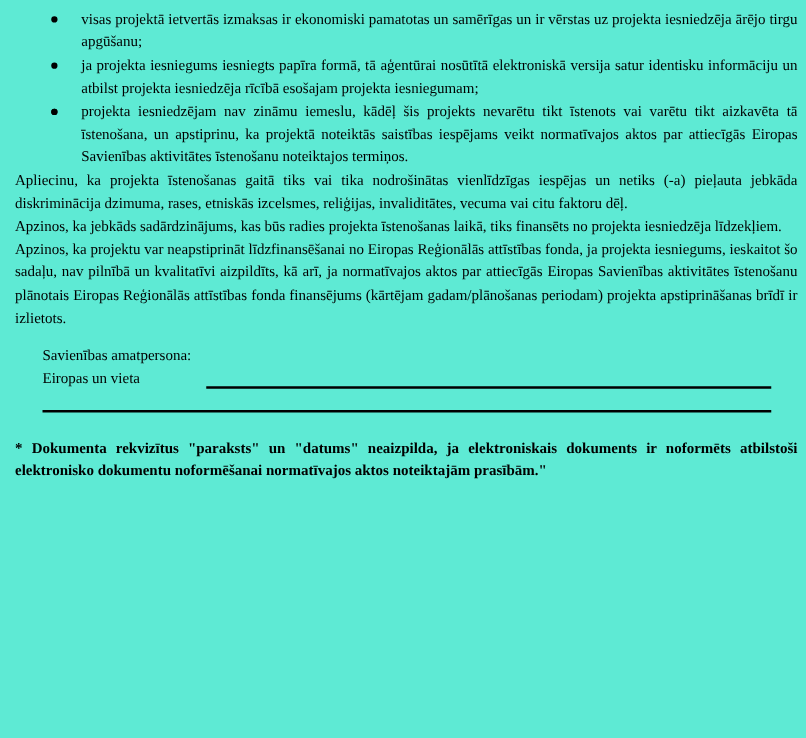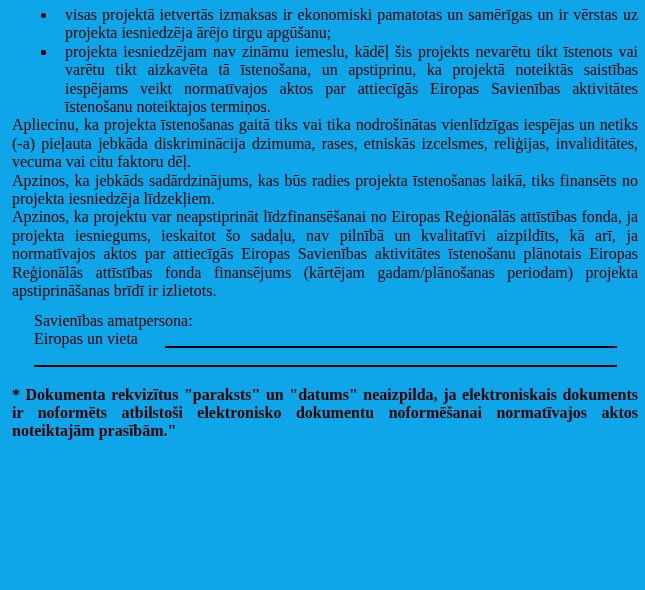--- a/index.html
+++ b/index.html
@@ -5,24 +5,24 @@
   html, body {
     margin: 0;
     padding: 0;
     background: #ffffff;
   }
   .page {
     position: relative;
     width: 645px;
     height: 590px;
     box-sizing: border-box;
-    background: #0ea5e9;
+    background: #5eead4;
     color: #000000;
     font-family: "Liberation Serif", serif;
-    font-size: 16px;
+    font-size: 12px;
     line-height: 18.4px;
     padding: 6px 7px 0 12px;
     overflow: hidden;
   }
   .bullet-list {
     list-style: none;
     margin: 0;
     padding: 0;
   }
   .bullet-list li {
@@ -76,20 +76,24 @@
 
 <div class="page">
 
   <ul class="bullet-list">
     <li>
       <span class="bullet-dot"></span>
       <span>visas projektā ietvertās izmaksas ir ekonomiski pamatotas un samērīgas un ir vērstas uz projekta iesniedzēja ārējo tirgu apgūšanu;</span>
     </li>
     <li>
       <span class="bullet-dot"></span>
+      <span>ja projekta iesniegums iesniegts papīra formā, tā aģentūrai nosūtītā elektroniskā versija satur identisku informāciju un atbilst projekta iesniedzēja rīcībā esošajam projekta iesniegumam;</span>
+    </li>
+    <li>
+      <span class="bullet-dot"></span>
     </li>
     <li>
       <span class="bullet-dot"></span>
       <span>projekta iesniedzējam nav zināmu iemeslu, kādēļ šis projekts nevarētu tikt īstenots vai varētu tikt aizkavēta tā īstenošana, un apstiprinu, ka projektā noteiktās saistības iespējams veikt normatīvajos aktos par attiecīgās Eiropas Savienības aktivitātes īstenošanu noteiktajos termiņos.</span>
     </li>
   </ul>
 
   <p class="para">Apliecinu, ka projekta īstenošanas gaitā tiks vai tika nodrošinātas vienlīdzīgas iespējas un netiks (-a) pieļauta jebkāda diskriminācija dzimuma, rases, etniskās izcelsmes, reliģijas, invaliditātes, vecuma vai citu faktoru dēļ.</p>
   <p class="para">Apzinos, ka jebkāds sadārdzinājums, kas būs radies projekta īstenošanas laikā, tiks finansēts no projekta iesniedzēja līdzekļiem.</p>
   <p class="para">Apzinos, ka projektu var neapstiprināt līdzfinansēšanai no Eiropas Reģionālās attīstības fonda, ja projekta iesniegums, ieskaitot šo sadaļu, nav pilnībā un kvalitatīvi aizpildīts, kā arī, ja normatīvajos aktos par attiecīgās Eiropas Savienības aktivitātes īstenošanu plānotais Eiropas Reģionālās attīstības fonda finansējums (kārtējam gadam/plānošanas periodam) projekta apstiprināšanas brīdī ir izlietots.</p>

